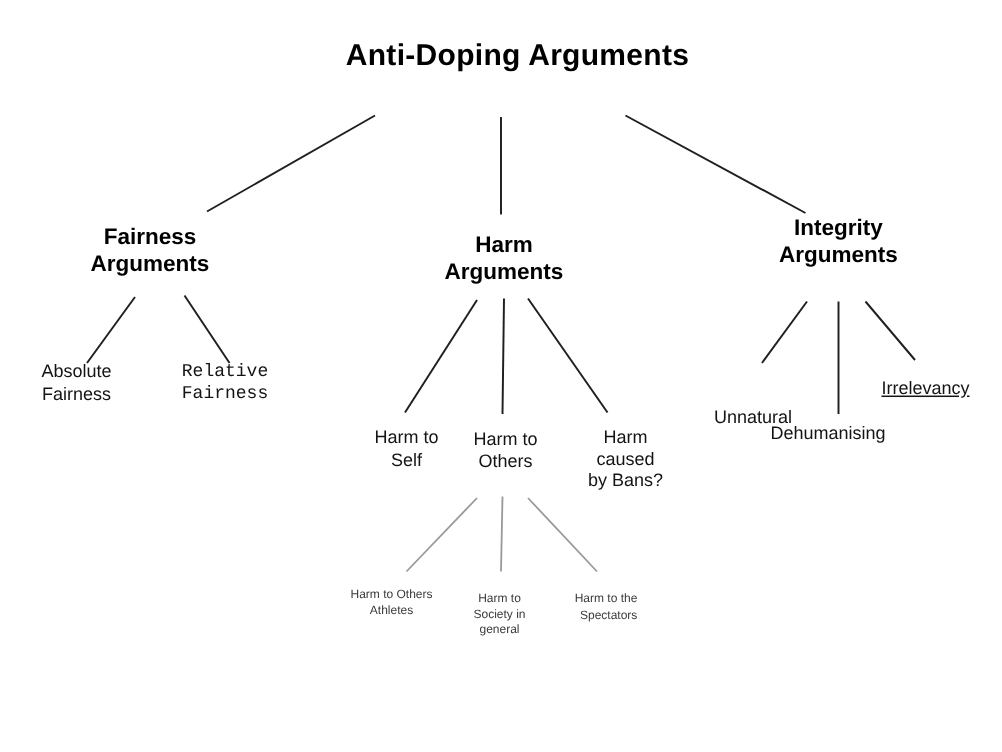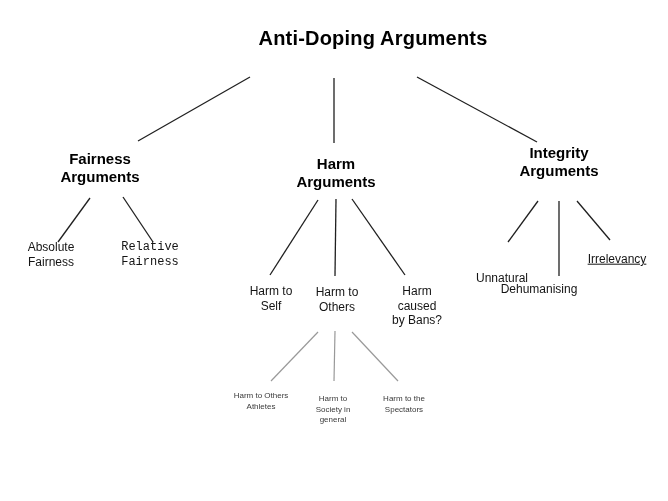--- a/index.html
+++ b/index.html
@@ -26,21 +26,20 @@
     position: absolute;
     transform: translate(-50%, -50%);
     text-align: center;
     white-space: pre-line;
     color: #000000;
   }
   .n-title {
     font-size: 20px;
     font-weight: bold;
     letter-spacing: 0.2px;
-    margin-left: 28px;
   }
   .n-branch {
     font-size: 15px;
     font-weight: bold;
     line-height: 1.22;
   }
   .n-leaf {
     font-size: 12px;
     line-height: 1.22;
     color: #141414;
@@ -94,24 +93,24 @@
 
   <div class="node n-leaf" style="left:271px; top:299px;">Harm to
 Self</div>
   <div class="node n-leaf" style="left:337px; top:300px;">Harm to
 Others</div>
   <div class="node n-leaf" style="left:417px; top:306px;">Harm
 caused
 by Bans?</div>
 
   <div class="node n-leaf" style="left:502px; top:278px;">Unnatural</div>
-  <div class="node n-leaf" style="left:539px; top:289px;">Dehumanising</div>
+  <div class="node n-leaf" style="left:552px; top:289px;">Dehumanising</div>
   <div class="node n-leaf" style="left:617px; top:259px;text-decoration:underline;">Irrelevancy</div>
 
   <div class="node n-sub" style="left:261px; top:402px;">Harm to Others
 Athletes</div>
   <div class="node n-sub" style="left:333px; top:410px;">Harm to
 Society in
 general</div>
-  <div class="node n-sub" style="left:404px; top:405px;">Harm to the
+  <div class="node n-sub" style="left:404px; top:405px;text-align:right;">Harm to the
 Spectators</div>
 
 </div>
 
 </body></html>

